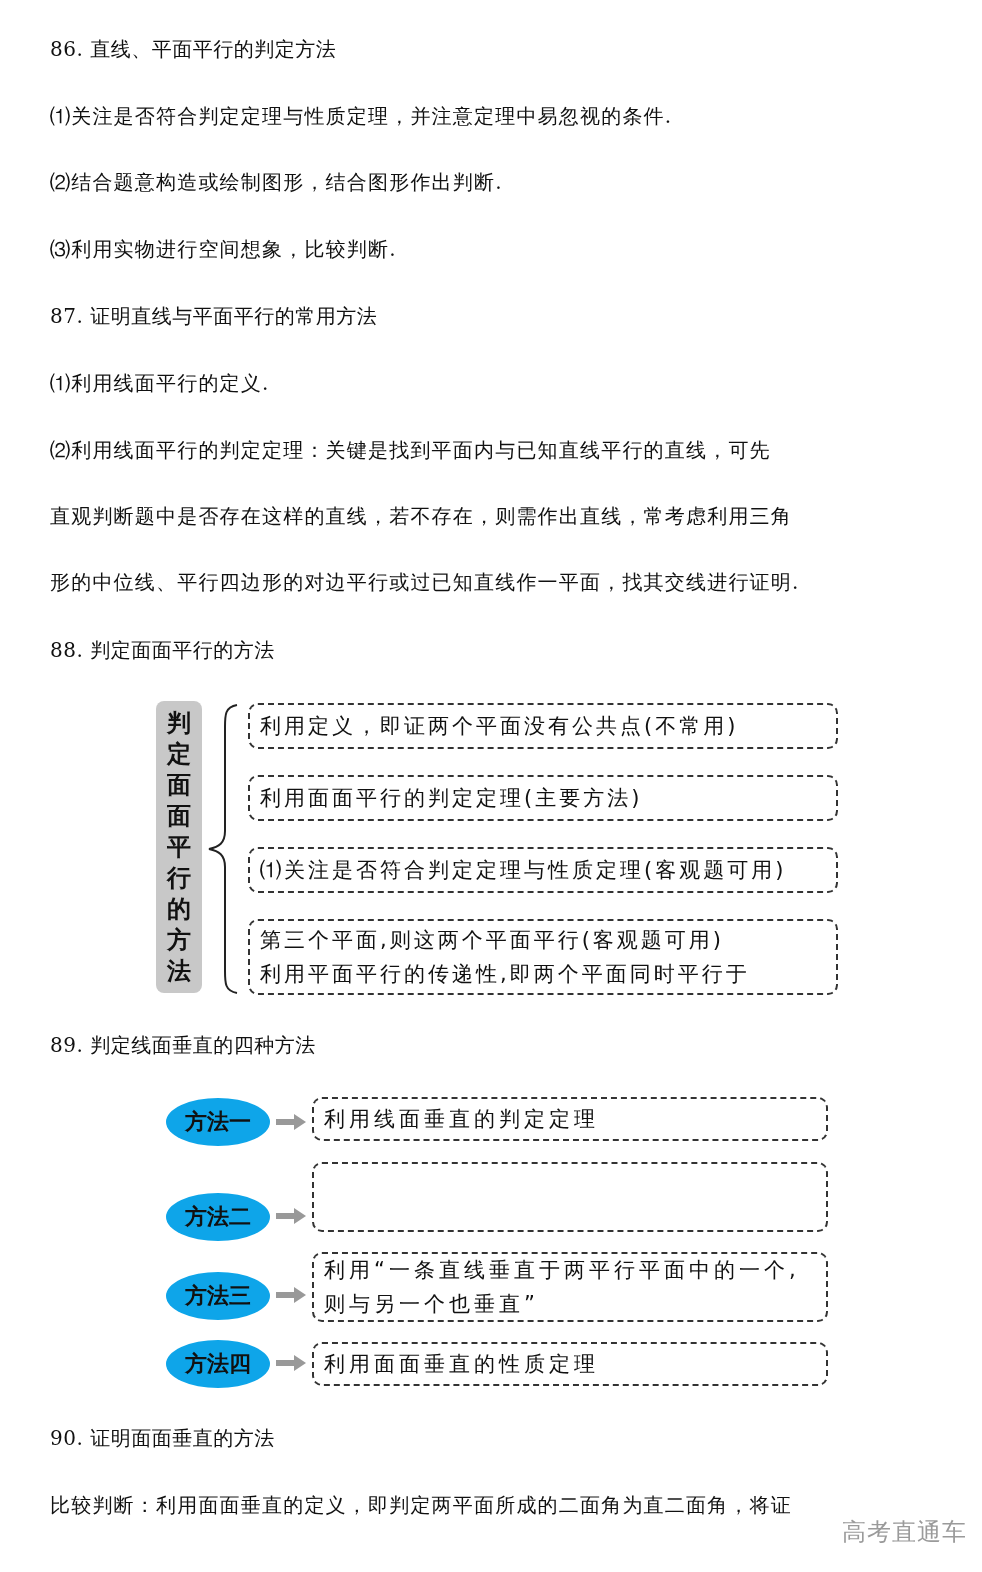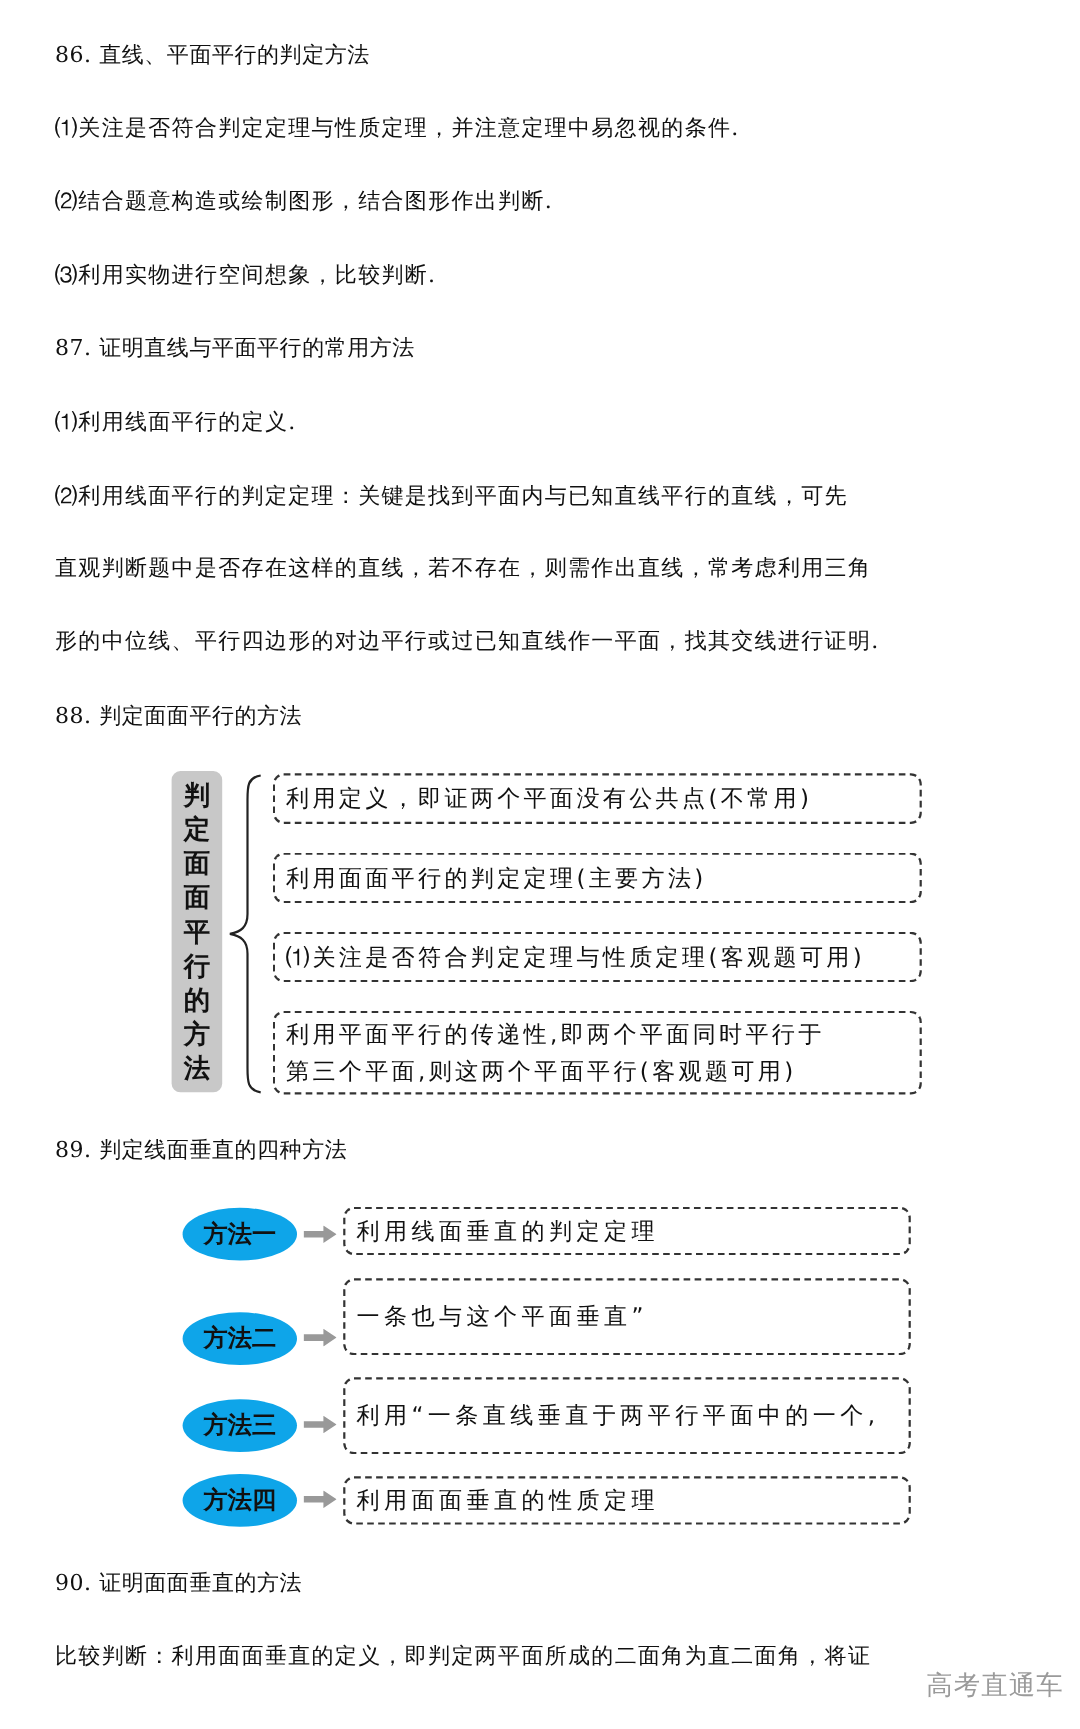--- a/index.html
+++ b/index.html
@@ -81,48 +81,48 @@
 <div class="dbox" style="left:248px; top:703px; width:590px; height:46px;">
   <div>利用定义，即证两个平面没有公共点(不常用)</div>
 </div>
 <div class="dbox" style="left:248px; top:775px; width:590px; height:46px;">
   <div>利用面面平行的判定定理(主要方法)</div>
 </div>
 <div class="dbox" style="left:248px; top:847px; width:590px; height:46px;">
   <div>⑴关注是否符合判定定理与性质定理(客观题可用)</div>
 </div>
 <div class="dbox" style="left:248px; top:919px; width:590px; height:76px;">
+  <div>第三个平面,则这两个平面平行(客观题可用)</div>
   <div>利用平面平行的传递性,即两个平面同时平行于</div>
-  <div>第三个平面,则这两个平面平行(客观题可用)</div>
 </div>
 
 <div class="line heading" style="top:1030px">89. 判定线面垂直的四种方法</div>
 
 <div class="oval" style="left:166px; top:1098px;">方法一</div>
 <svg class="arrow" style="left:276px; top:1114px;" viewBox="0 0 30 16">
     <path d="M0 5 H18 V0 L30 8 L18 16 V11 H0 Z" fill="#999"></path>
   </svg>
 <div class="dbox" style="left:312px; top:1097px; width:516px; height:44px; letter-spacing:4px;">
   <div>利用线面垂直的判定定理</div>
 </div>
 
 <div class="oval" style="left:166px; top:1193px;">方法二</div>
 <svg class="arrow" style="left:276px; top:1208px;" viewBox="0 0 30 16">
     <path d="M0 5 H18 V0 L30 8 L18 16 V11 H0 Z" fill="#999"></path>
   </svg>
 <div class="dbox" style="left:312px; top:1162px; width:516px; height:70px; letter-spacing:4px;">
-  <div>一条也与这个平面垂直”</div>
 </div>
 
 <div class="oval" style="left:166px; top:1272px;">方法三</div>
 <svg class="arrow" style="left:276px; top:1287px;" viewBox="0 0 30 16">
     <path d="M0 5 H18 V0 L30 8 L18 16 V11 H0 Z" fill="#999"></path>
   </svg>
 <div class="dbox" style="left:312px; top:1252px; width:516px; height:70px; letter-spacing:4px;">
   <div>利用“一条直线垂直于两平行平面中的一个,</div>
+  <div>则与另一个也垂直”</div>
 </div>
 
 <div class="oval" style="left:166px; top:1340px;">方法四</div>
 <svg class="arrow" style="left:276px; top:1355px;" viewBox="0 0 30 16">
     <path d="M0 5 H18 V0 L30 8 L18 16 V11 H0 Z" fill="#999"></path>
   </svg>
 <div class="dbox" style="left:312px; top:1342px; width:516px; height:44px; letter-spacing:4px;">
   <div>利用面面垂直的性质定理</div>
 </div>
 

